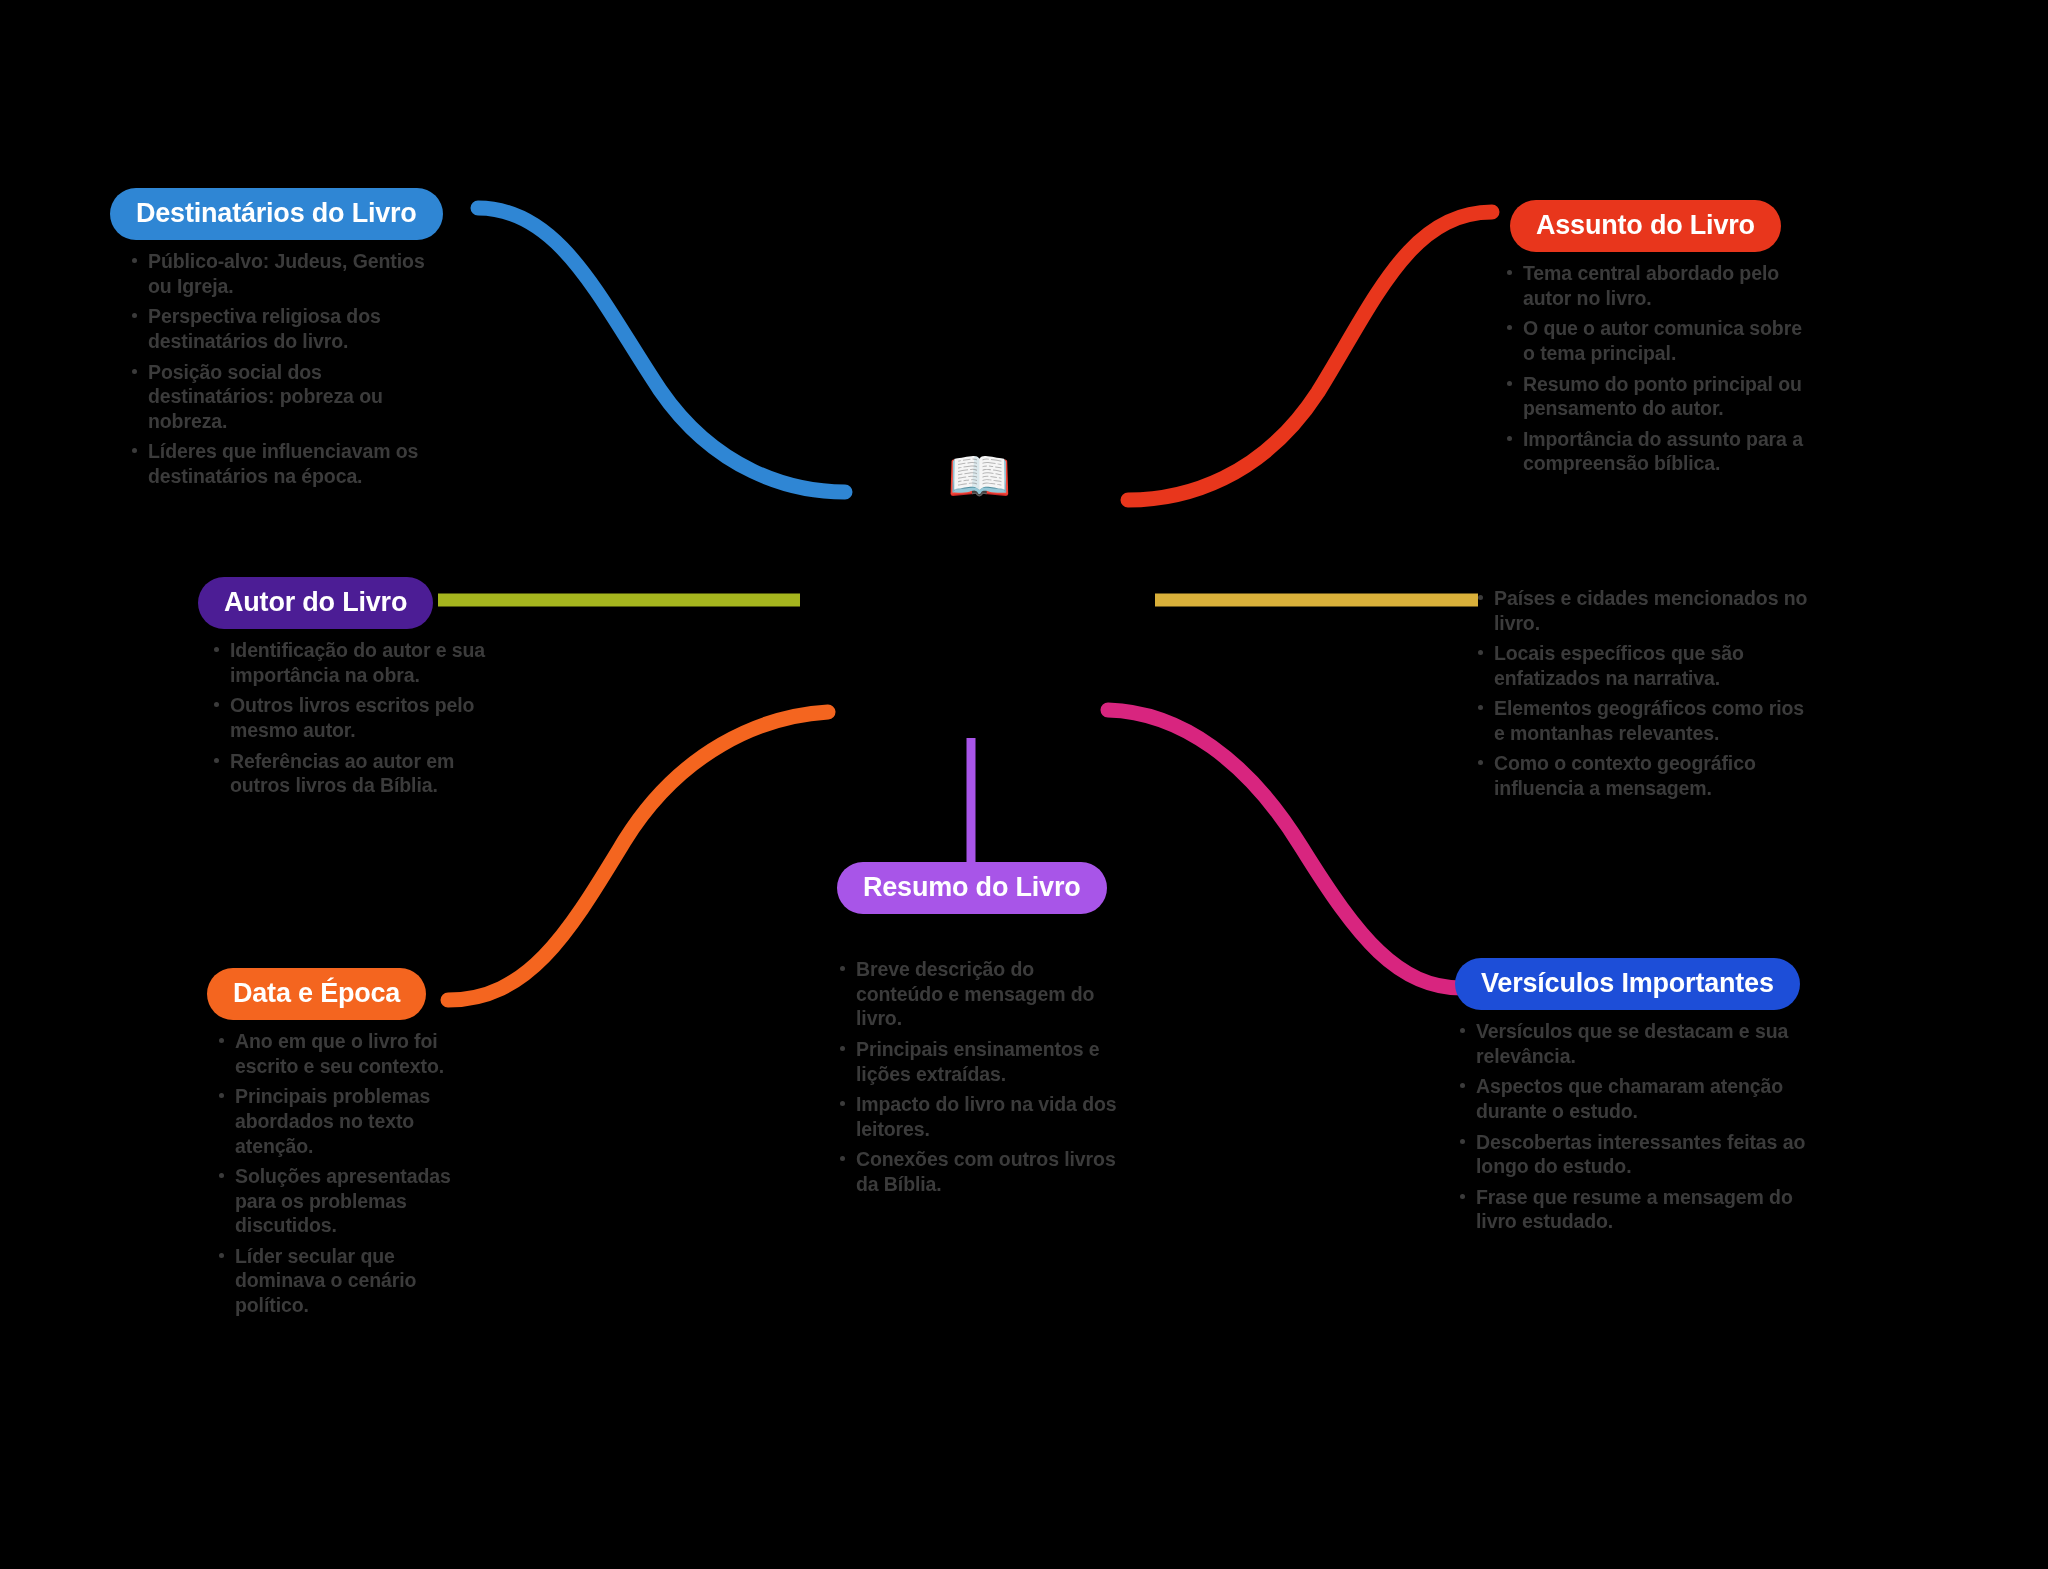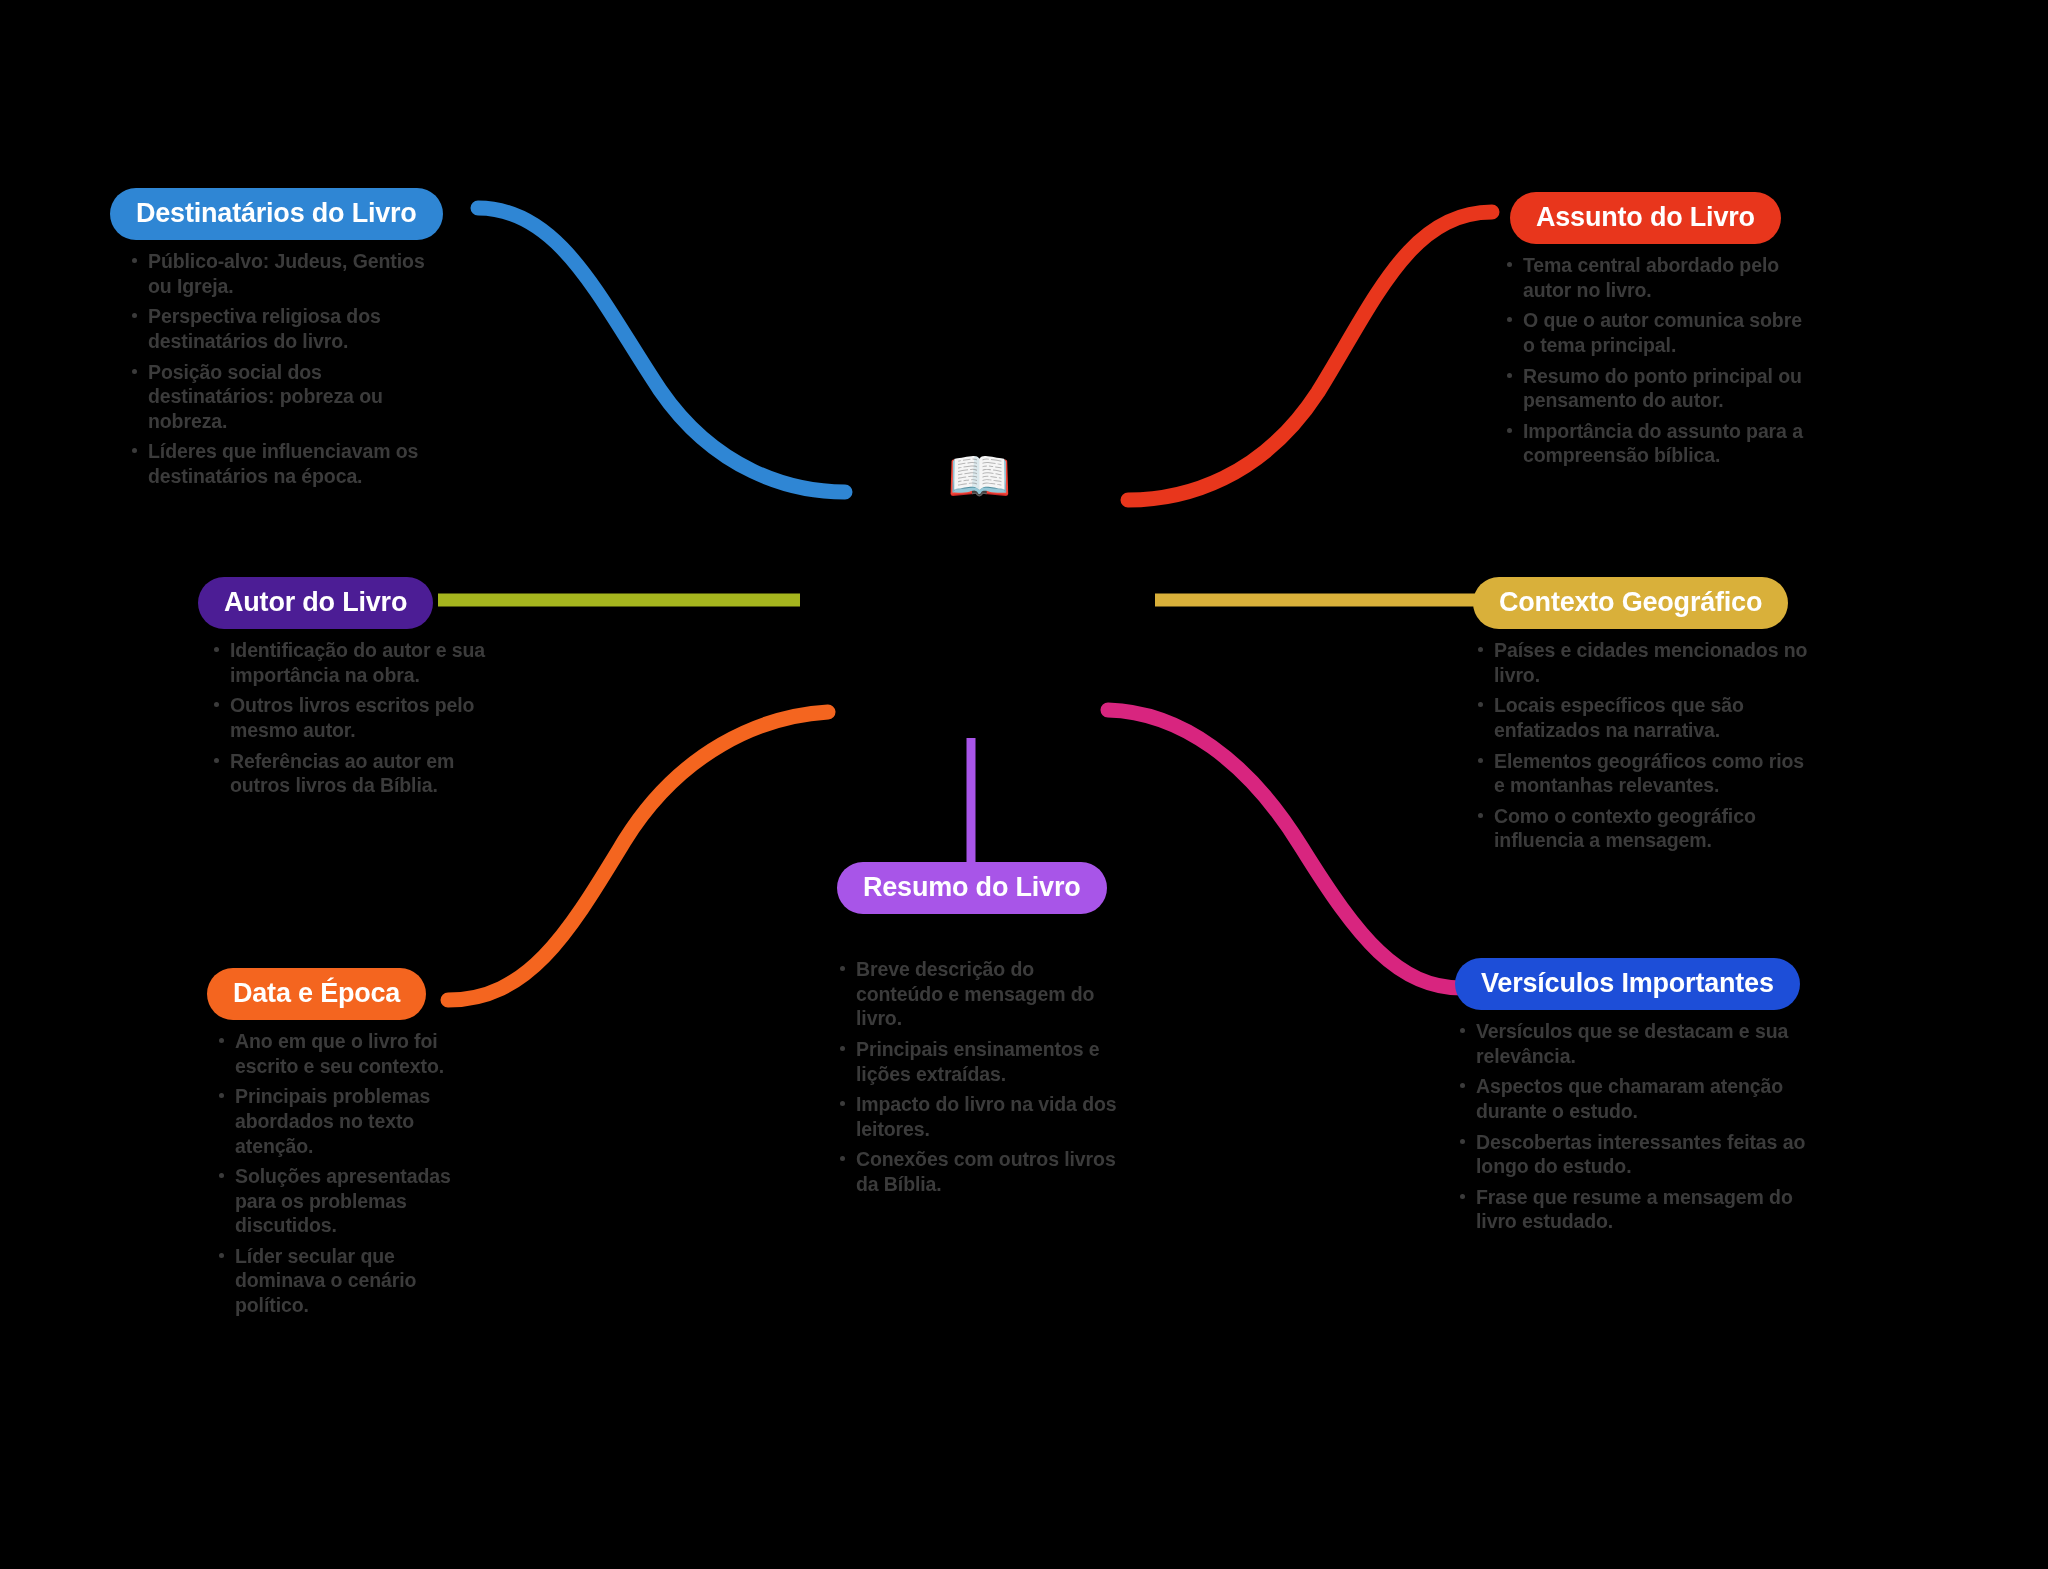--- a/index.html
+++ b/index.html
@@ -42,21 +42,21 @@
     content:"";
     position:absolute;
     left:2px;top:9px;
     width:5px;height:5px;border-radius:50%;
     background:#3b3b3b;
   }
   .b-text{display:block;max-width:100%;}
 
   
   #b-destinatarios{left:110px;top:188px;width:330px;}
-  #b-assunto{left:1485px;top:192px;width:330px;}
+  #b-assunto{left:1485px;top:200px;width:330px;}
   #b-autor{left:190px;top:577px;width:310px;}
   #b-contexto{left:1460px;top:577px;width:350px;}
   #b-data{left:195px;top:968px;width:290px;}
   #b-resumo{left:820px;top:862px;width:300px;}
   #b-versiculos{left:1440px;top:958px;width:380px;}
 
   
   #b-destinatarios .bullets{max-width:310px;}
   #b-assunto .bullets{max-width:300px;}
   #b-autor .bullets{max-width:285px; padding-left:22px;}
@@ -153,21 +153,20 @@
       <li>
           <span class="b-text">Outros livros escritos pelo mesmo autor.</span>
         </li>
       <li>
           <span class="b-text">Referências ao autor em outros livros da Bíblia.</span>
         </li>
     </ul>
   </div>
 
   <div class="branch" id="b-contexto">
-    <div class="pill" style="background: rgb(217, 176, 58);">Contexto Geográfico</div>
     <ul class="bullets">
       <li>
           <span class="b-text">Países e cidades mencionados no livro.</span>
         </li>
       <li>
           <span class="b-text">Locais específicos que são enfatizados na narrativa.</span>
         </li>
       <li>
           <span class="b-text">Elementos geográficos como rios e montanhas relevantes.</span>
         </li>

